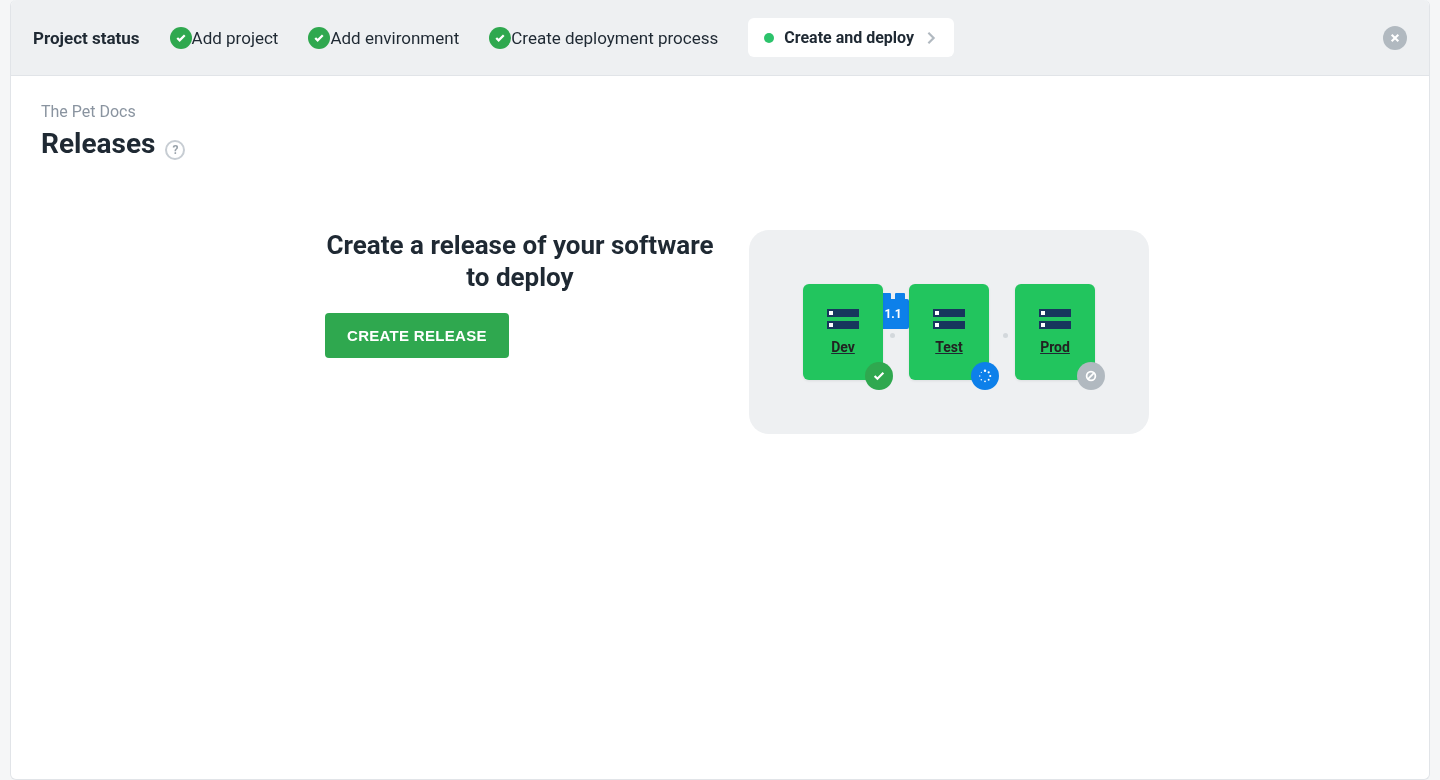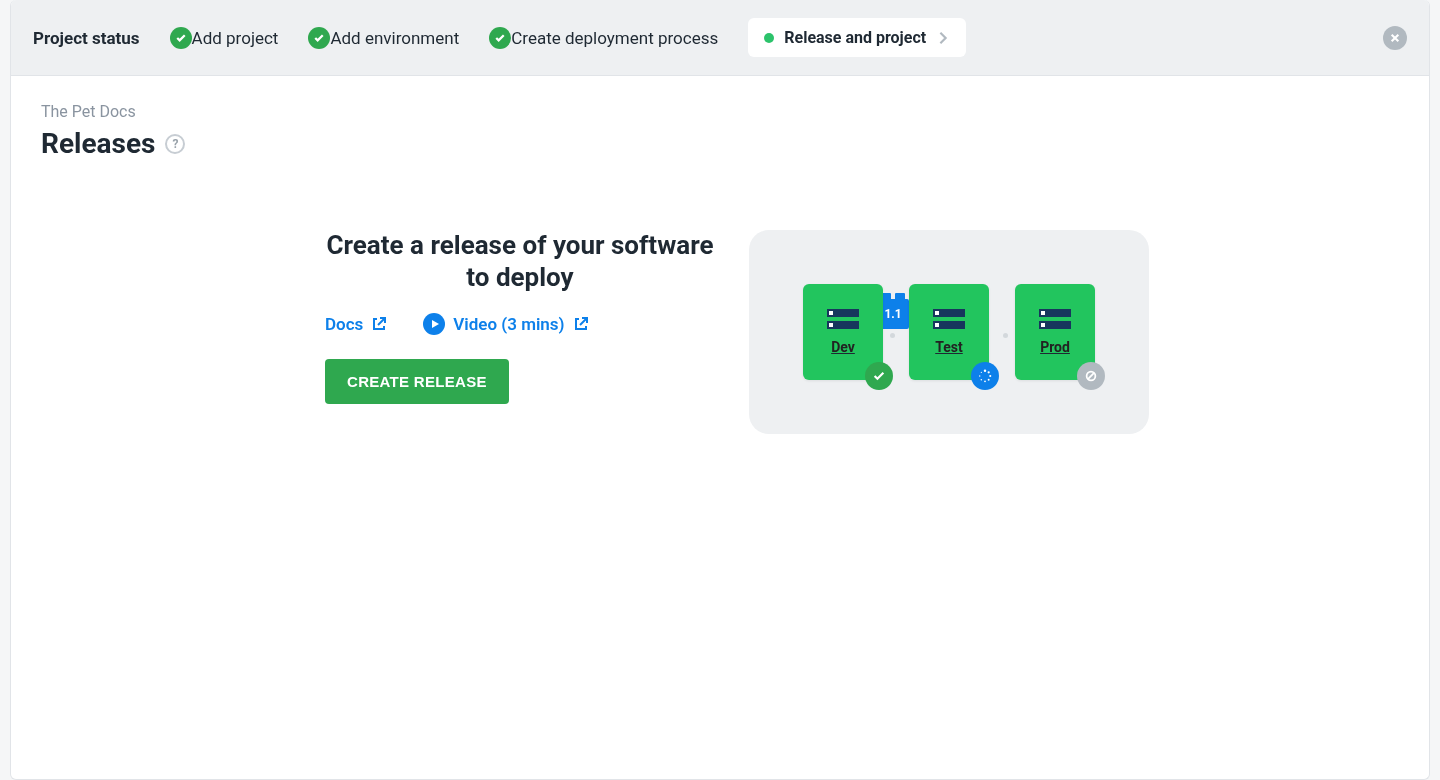--- a/index.html
+++ b/index.html
@@ -74,21 +74,21 @@
   .step-current .chev{color:#b1b9c0;}
   .spacer{flex:1;}
   .close-circle{
     width:24px;height:24px;border-radius:50%;
     background:#b1b9c0;display:flex;align-items:center;justify-content:center;cursor:pointer;
   }
   .close-circle svg{width:10px;height:10px;stroke:#fff;stroke-width:2.5;}
   
   .page-header{padding:26px 30px 0 30px;}
   .breadcrumb{color:var(--text-muted);font-size:16px;margin-bottom:6px;}
-  .page-title-row{display:flex;align-items:center;gap:10px;}
+  .page-title-row{display:flex;align-items:flex-end;gap:10px;}
   .page-title{font-size:28px;font-weight:700;}
   .help-circle{
     width:20px;height:20px;border-radius:50%;
     border:2px solid #c7cdd3;color:#9aa3ab;
     display:flex;align-items:center;justify-content:center;
     font-size:12px;font-weight:700;
   }
   
   .content{
     display:flex;
@@ -212,21 +212,21 @@
       <span class="step-check">
         <svg viewBox="0 0 16 16">
             <path d="M3 8l3.2 3.2L13 4.4"></path>
           </svg>
       </span>
       <span>Create deployment process</span>
     </div>
 
     <div class="step-current">
       <span class="dot"></span>
-      <span>Release and project</span>
+      <span>Create and deploy</span>
       <span class="chev">
         <svg viewBox="0 0 16 16">
             <path d="M5 2l6 6-6 6"></path>
           </svg>
       </span>
     </div>
 
     <div class="spacer"></div>
 
     <div class="close-circle">
@@ -243,43 +243,20 @@
     <div class="page-title-row">
       <div class="page-title">Releases</div>
       <div class="help-circle">?</div>
     </div>
   </div>
 
   <div class="content">
     <div class="content-left">
       <h2 class="section-title">Create a release of your software to deploy</h2>
 
-      <div class="link-row">
-        <a class="link">
-          <span>Docs</span>
-          <svg class="ext-icon" viewBox="0 0 16 16">
-            <path d="M6 3H3v10h10v-3"></path>
-              <path d="M9 2h5v5"></path>
-              <path d="M14 2L7 9"></path>
-          </svg>
-        </a>
-        <a class="link">
-          <span class="play-badge">
-            <svg viewBox="0 0 10 10">
-                <path d="M2 1l7 4-7 4z"></path>
-              </svg>
-          </span>
-          <span>Video (3 mins)</span>
-          <svg class="ext-icon" viewBox="0 0 16 16">
-            <path d="M6 3H3v10h10v-3"></path>
-              <path d="M9 2h5v5"></path>
-              <path d="M14 2L7 9"></path>
-          </svg>
-        </a>
-      </div>
 
       <button class="primary-btn">CREATE RELEASE</button>
     </div>
 
     <div class="illus">
       <div class="dots-row">
         <div class="dots">
             <span></span>
             <span></span>
             <span></span>

